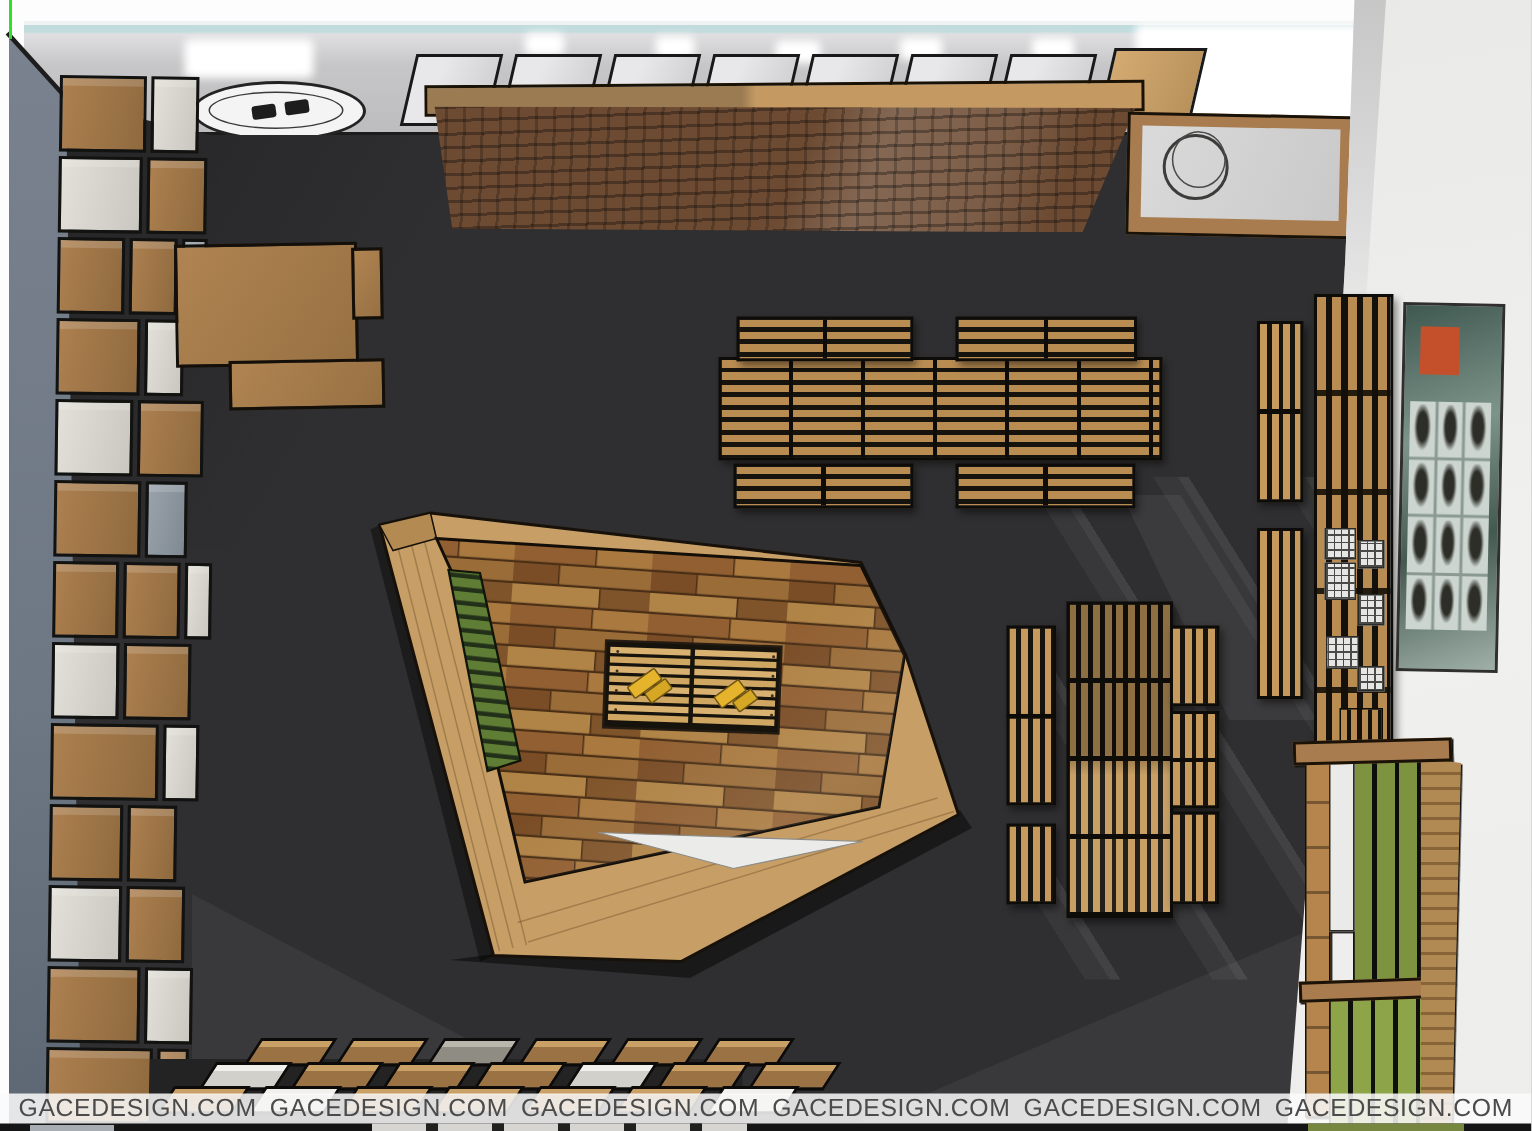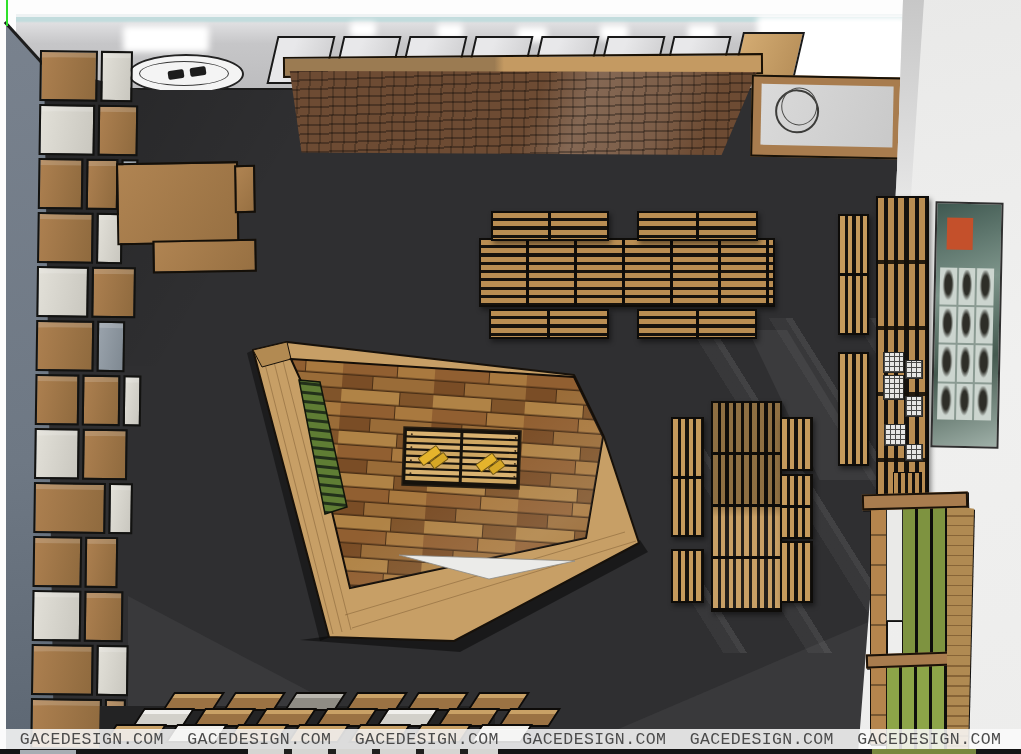--- a/index.html
+++ b/index.html
@@ -1,16 +1,16 @@
 <!DOCTYPE html>
 <html style="--floor: #2f2f31; --ceiling-band: #c6c6c8; --left-wall: #6e7884; --right-wall: #f0f0ef; --wood-frame: #a87c4e; --wood-rim: #c79f66; --wood-slat: #b98d52; --wood-slat-light: #c59a5c; --gap-dark: #16120d; --parquet-base: #8a5c34; --green-slat: #5f7d34; --green-panel: #7e9340; --poster-teal: #44594f; --poster-orange: #c4502b; --yellow-item: #e5b42c; --accent-cyan: #c2dcdd; --outline: #1a1a1a; --watermark-text: #4b4b4b;"><head>
 <meta charset="utf-8">
 <style>
   html,body{margin:0;padding:0;background:#ffffff;font-family:"Liberation Sans",sans-serif;}
-  .canvas{position:relative;width:1021px;height:754px;background:#fdfdfd;overflow:hidden;font-family:Liberation Mono, monospace;}
+  .canvas{position:relative;width:1021px;height:754px;background:#fdfdfd;overflow:hidden;}
   .abs{position:absolute;}
 
   
   .floor{left:26px;top:76px;width:897px;height:678px;background:var(--floor,#2f2f31);}
   .shade{pointer-events:none;}
   .shade-tl{left:26px;top:76px;width:400px;height:290px;background:linear-gradient(120deg,rgba(0,0,0,.22),transparent 55%);}
   .shade-streaks{left:688px;top:318px;width:235px;height:335px;background:repeating-linear-gradient(58deg,transparent 0 30px,rgba(255,255,255,.045) 30px 44px,rgba(255,255,255,.09) 44px 50px,transparent 50px 72px);}
   .shade-br{left:560px;top:600px;width:360px;height:154px;background:rgba(255,255,255,.05);clip-path:polygon(0 100%,100% 0,100% 100%);}
   .shade-bl{left:128px;top:596px;width:300px;height:158px;background:rgba(255,255,255,.05);clip-path:polygon(0 0,100% 100%,0 100%);}
   .shade-ray{left:748px;top:330px;width:130px;height:150px;background:rgba(255,255,255,.06);clip-path:polygon(0 0,30% 0,100% 100%,55% 100%);}

